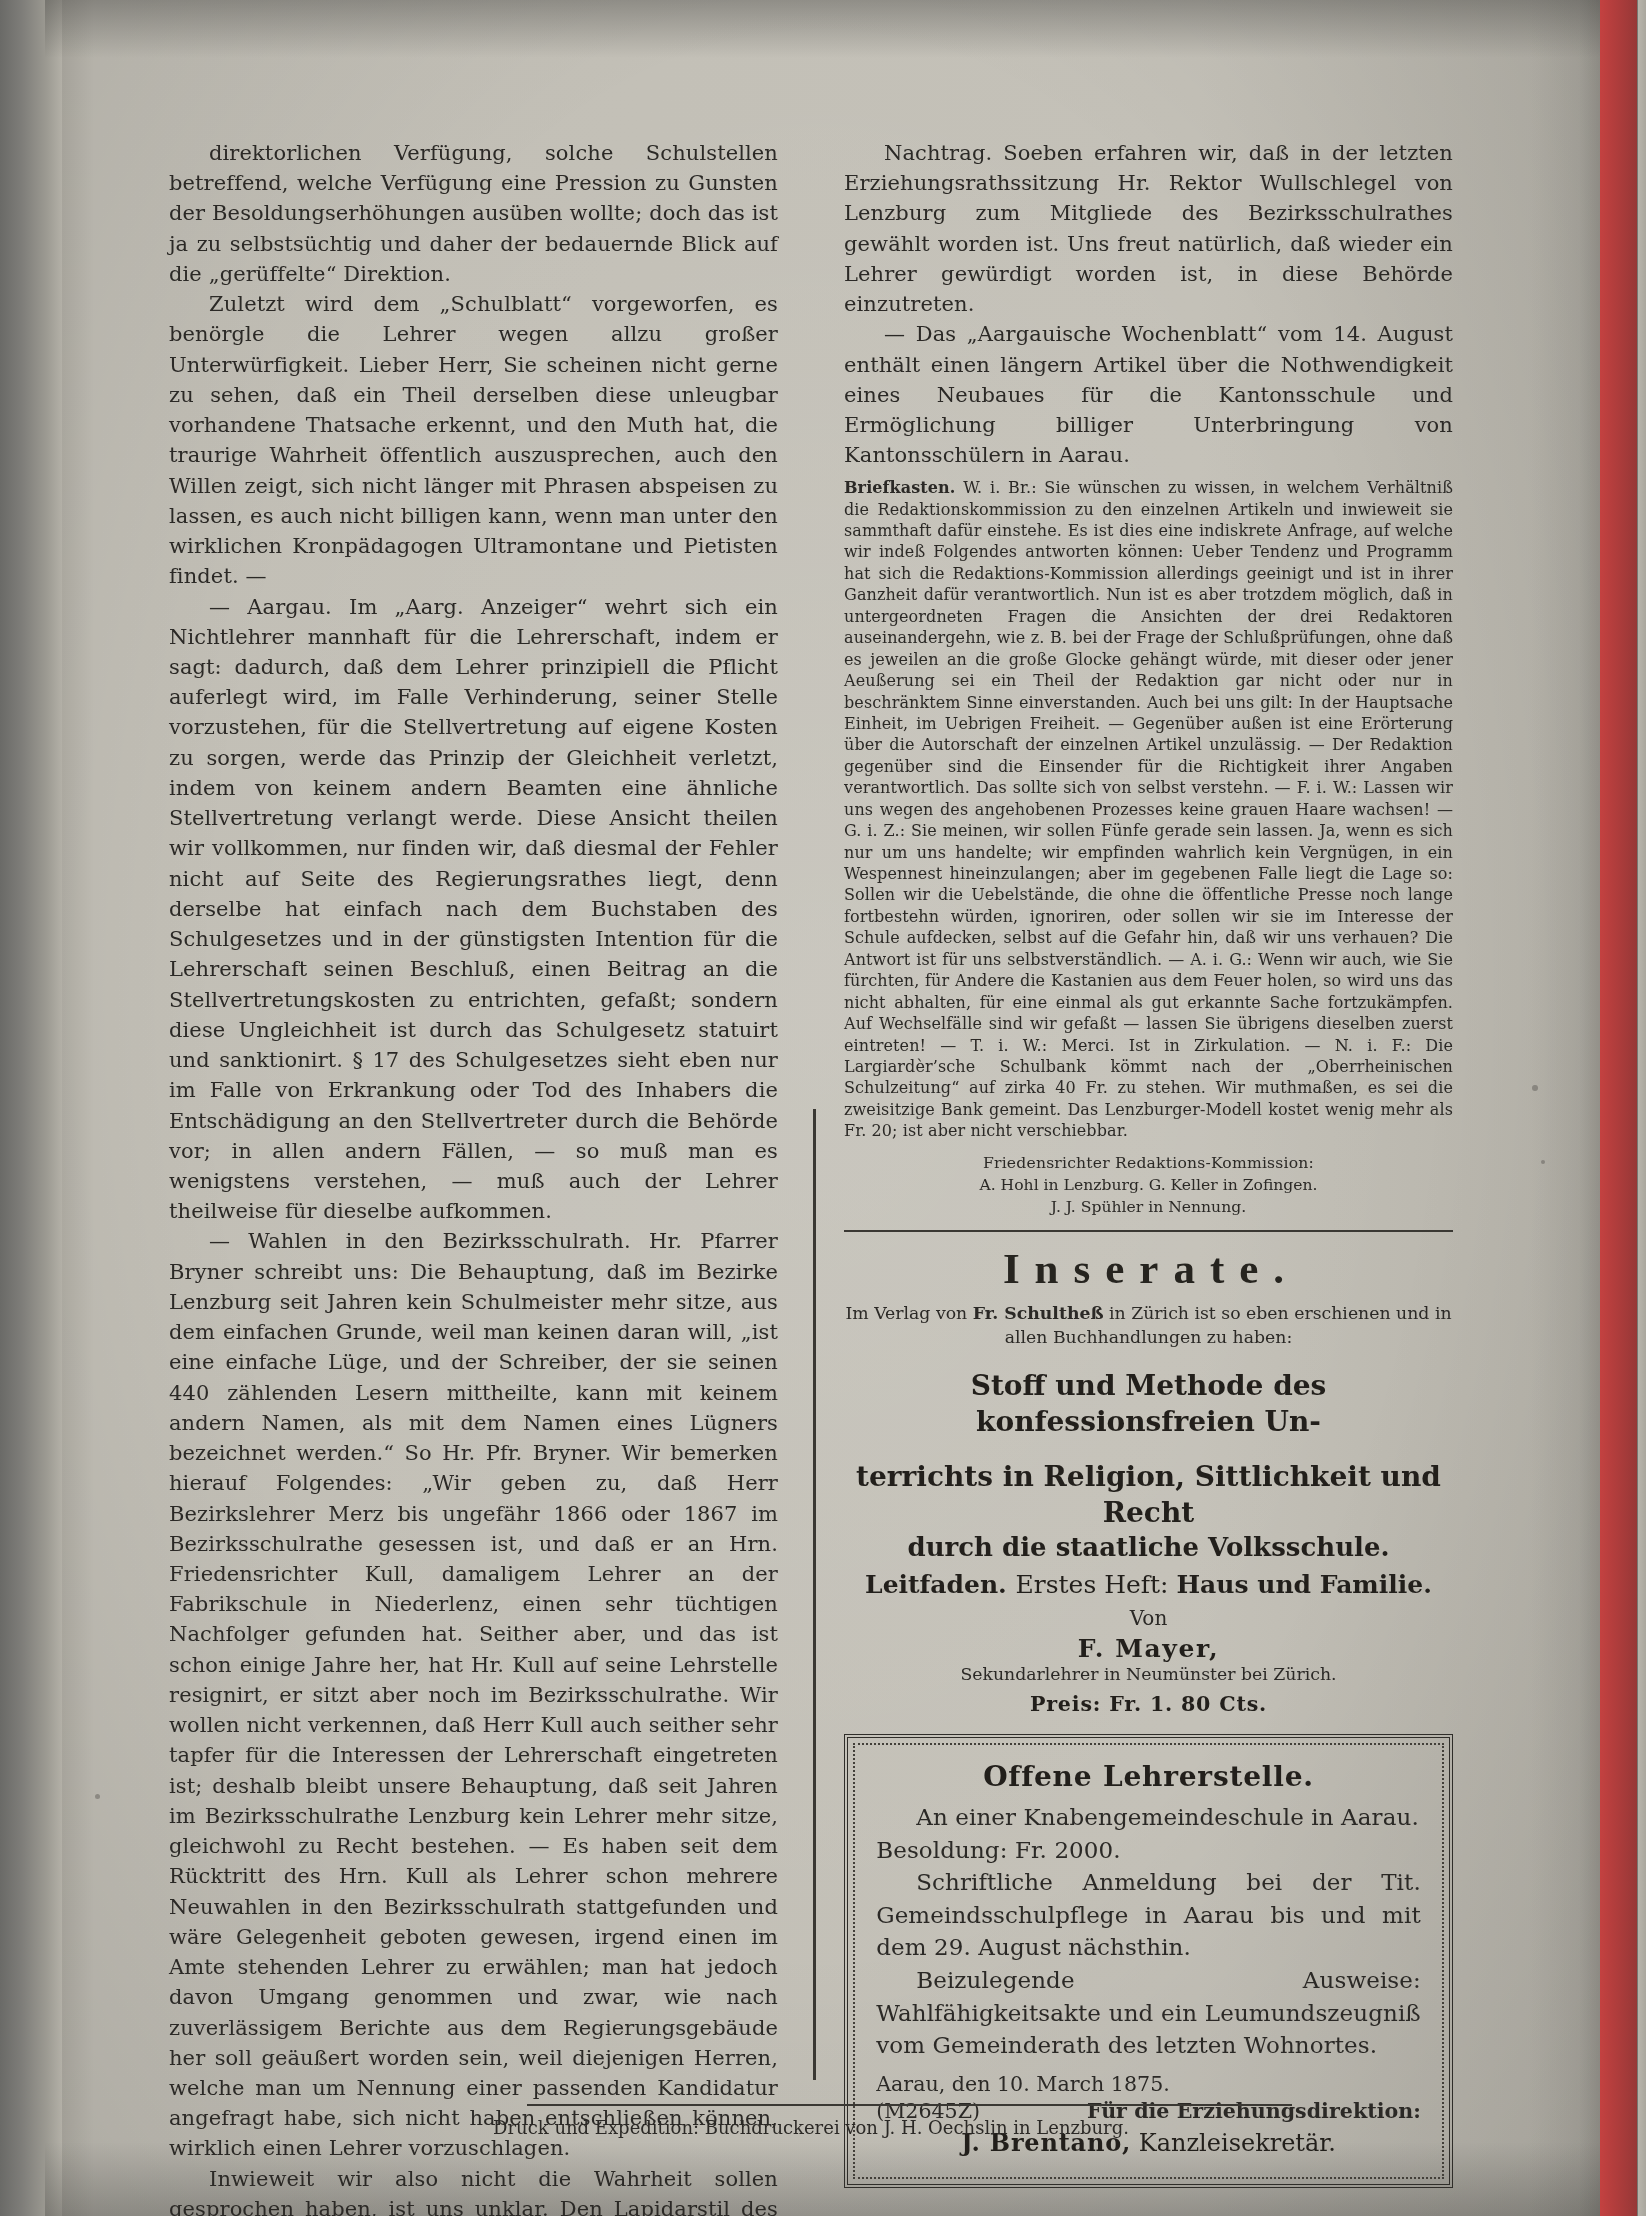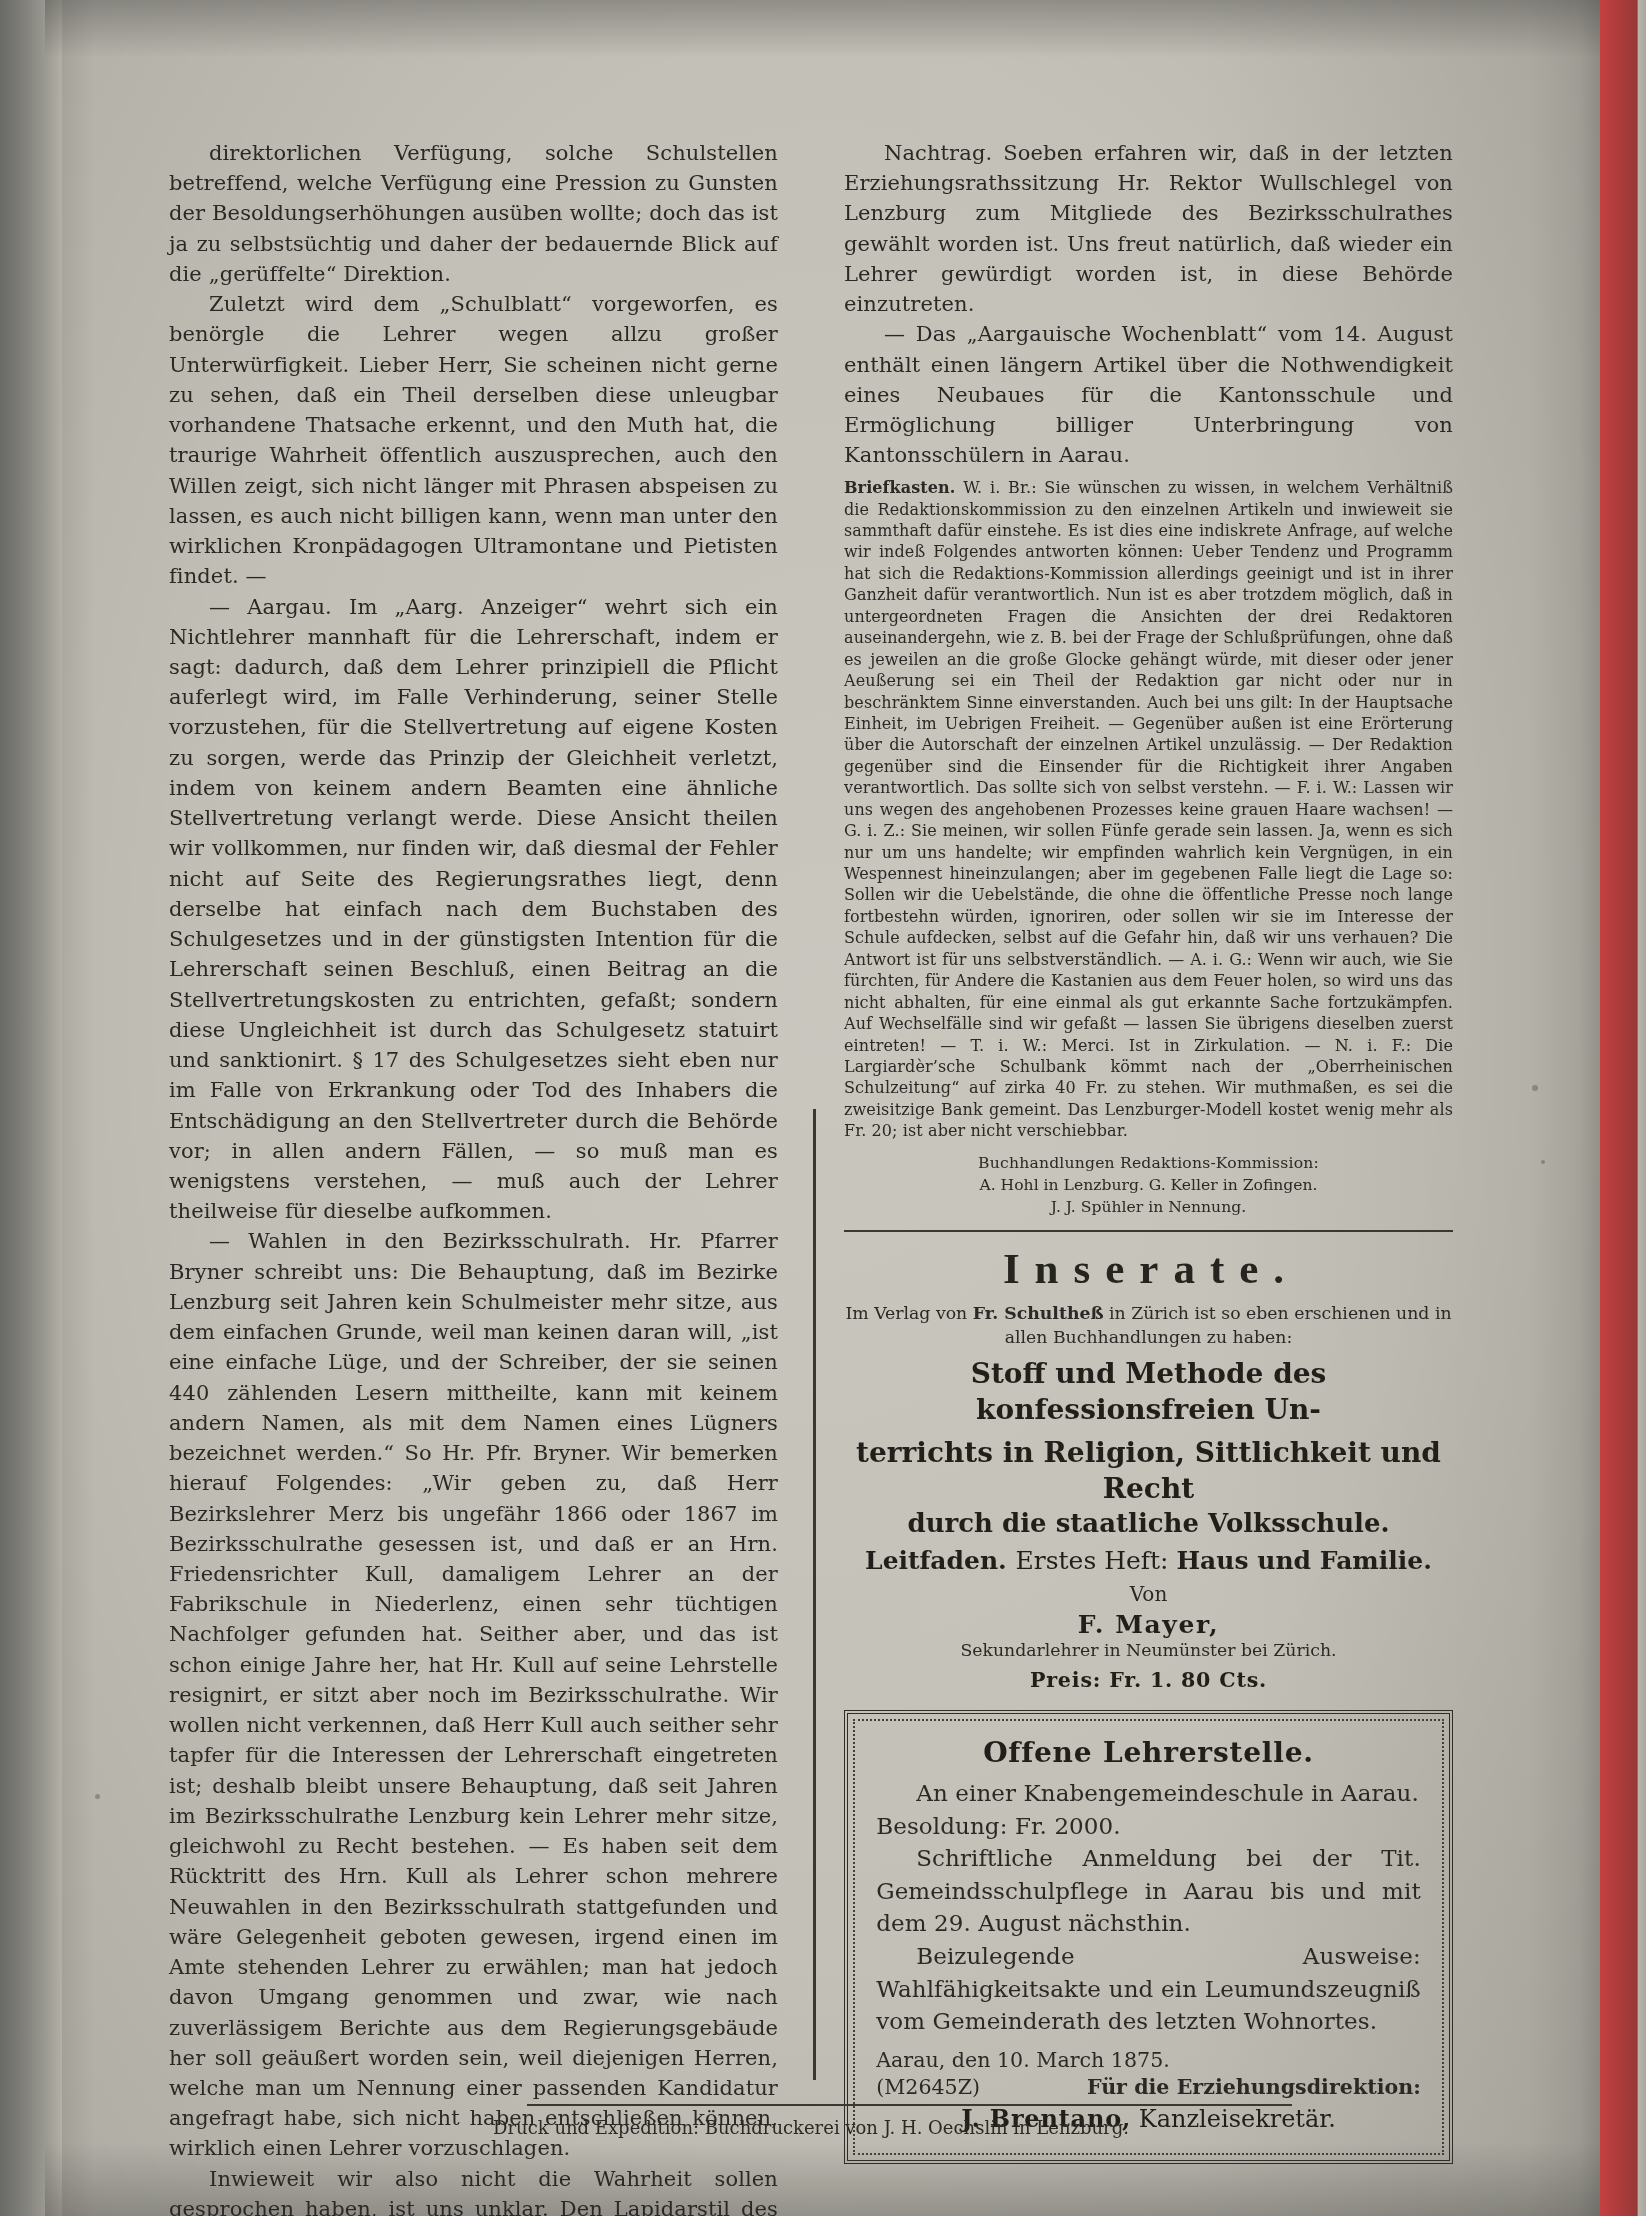--- a/index.html
+++ b/index.html
@@ -126,21 +126,21 @@
     line-height: 1.4;
     color: #2b2926;
   }
   .ins-lead b { font-weight: 700; }
   .ad-title {
     text-align: center;
     font-weight: 700;
     font-size: 28px;
     line-height: 1.28;
     color: #221f1b;
-    margin-top: 7px;
+    margin-top: 19px;
   }
   .ad-title2 {
     text-align: center;
     font-weight: 700;
     font-size: 26px;
     line-height: 1.3;
     color: #221f1b;
   }
   .ad-sub {
     text-align: center;
@@ -279,21 +279,21 @@
       <p>Inwieweit wir also nicht die Wahrheit sollen gesprochen haben, ist uns unklar. Den Lapidarstil des geehrten Herrn Pfarrers unterstellen wir ohne weitere Bemerkung der Beurtheilung des Publikums.</p>
     </div>
 
     <div class="col col-right">
       <p>Nachtrag. Soeben erfahren wir, daß in der letzten Erziehungsrathssitzung Hr. Rektor Wullschlegel von Lenzburg zum Mitgliede des Bezirksschulrathes gewählt worden ist. Uns freut natürlich, daß wieder ein Lehrer gewürdigt worden ist, in diese Behörde einzutreten.</p>
       <p>— Das „Aargauische Wochenblatt“ vom 14. August enthält einen längern Artikel über die Nothwendigkeit eines Neubaues für die Kantonsschule und Ermöglichung billiger Unterbringung von Kantonsschülern in Aarau.</p>
 
       <p class="fine" style="margin-top:6.6px;"><b>Briefkasten.</b><span> W. i. Br.: Sie wünschen zu wissen, in welchem Verhältniß die Redaktionskommission zu den einzelnen Artikeln und inwieweit sie sammthaft dafür einstehe. Es ist dies eine indiskrete Anfrage, auf welche wir indeß Folgendes antworten können: Ueber Tendenz und Programm hat sich die Redaktions-Kommission allerdings geeinigt und ist in ihrer Ganzheit dafür verantwortlich. Nun ist es aber trotzdem möglich, daß in untergeordneten Fragen die Ansichten der drei Redaktoren auseinandergehn, wie z. B. bei der Frage der Schlußprüfungen, ohne daß es jeweilen an die große Glocke gehängt würde, mit dieser oder jener Aeußerung sei ein Theil der Redaktion gar nicht oder nur in beschränktem Sinne einverstanden. Auch bei uns gilt: In der Hauptsache Einheit, im Uebrigen Freiheit. — Gegenüber außen ist eine Erörterung über die Autorschaft der einzelnen Artikel unzulässig. — Der Redaktion gegenüber sind die Einsender für die Richtigkeit ihrer Angaben verantwortlich. Das sollte sich von selbst verstehn. — F. i. W.: Lassen wir uns wegen des angehobenen Prozesses keine grauen Haare wachsen! — G. i. Z.: Sie meinen, wir sollen Fünfe gerade sein lassen. Ja, wenn es sich nur um uns handelte; wir empfinden wahrlich kein Vergnügen, in ein Wespennest hineinzulangen; aber im gegebenen Falle liegt die Lage so: Sollen wir die Uebelstände, die ohne die öffentliche Presse noch lange fortbestehn würden, ignoriren, oder sollen wir sie im Interesse der Schule aufdecken, selbst auf die Gefahr hin, daß wir uns verhauen? Die Antwort ist für uns selbstverständlich. — A. i. G.: Wenn wir auch, wie Sie fürchten, für Andere die Kastanien aus dem Feuer holen, so wird uns das nicht abhalten, für eine einmal als gut erkannte Sache fortzukämpfen. Auf Wechselfälle sind wir gefaßt — lassen Sie übrigens dieselben zuerst eintreten! — T. i. W.: Merci. Ist in Zirkulation. — N. i. F.: Die Largiardèr’sche Schulbank kömmt nach der „Oberrheinischen Schulzeitung“ auf zirka 40 Fr. zu stehen. Wir muthmaßen, es sei die zweisitzige Bank gemeint. Das Lenzburger-Modell kostet wenig mehr als Fr. 20; ist aber nicht verschiebbar.</span></p>
 
       <div class="sig">
-        <div class="l1">Buchhandlungen Redaktions-Kommission:</div>
+        <div class="l1">Friedensrichter Redaktions-Kommission:</div>
         <div>A. Hohl in Lenzburg.    G. Keller in Zofingen.</div>
         <div>J. J. Spühler in Nennung.</div>
       </div>
 
       <div class="rule-h"></div>
 
       <div class="inserate">Inserate.</div>
 
       <div class="ins-lead"><span>Im Verlag von </span><b>Fr. Schultheß</b><span> in Zürich ist so eben erschienen und in allen Buchhandlungen zu haben:</span></div>
 

